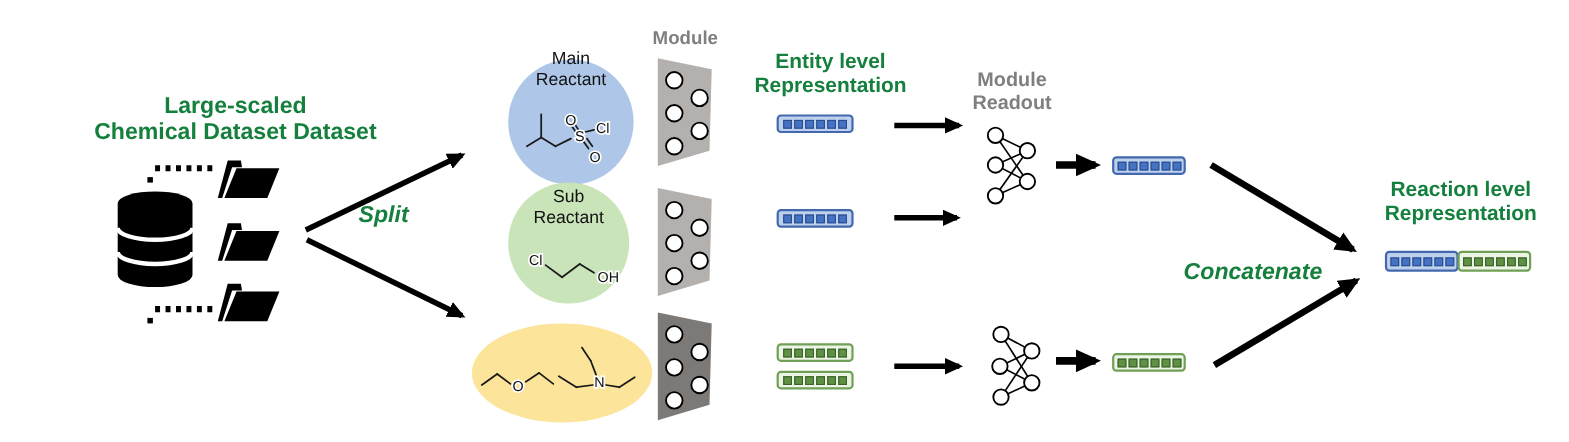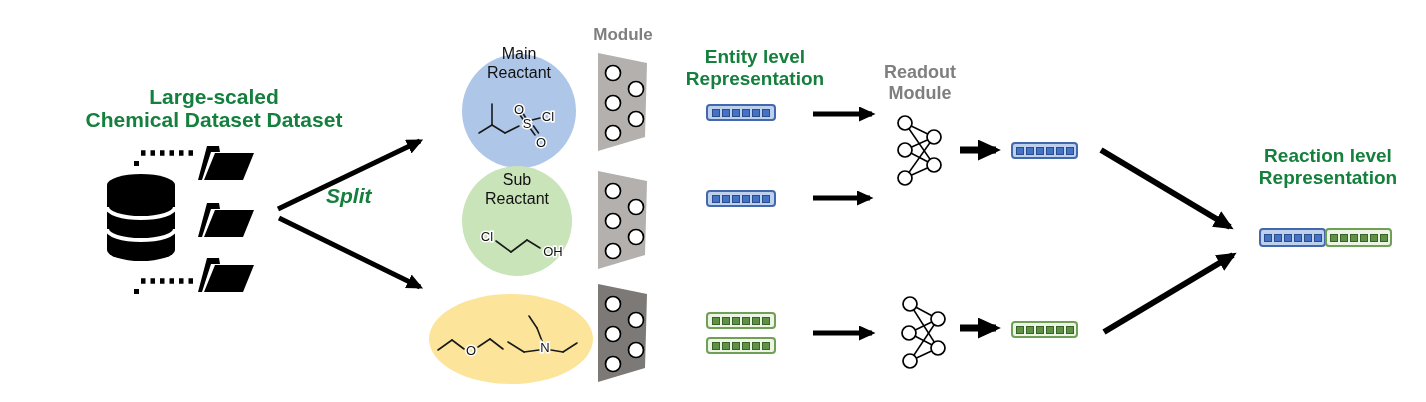--- a/index.html
+++ b/index.html
@@ -195,26 +195,27 @@
     <div>Sub</div>
     <div>Reactant</div>
   </div>
 
   <div class="lbl big" style="left:670px;top:46px;width:170px;">
     <div>Entity level</div>
     <div>Representation</div>
   </div>
 
   <div class="lbl mid gray" style="left:858px;top:62px;width:124px;">
+    <div>Module</div>
     <div>Readout</div>
-    <div>Module</div>
-  </div>
-
-
-  <div class="lbl big" style="left:1240px;top:145px;width:176px;">
+  </div>
+
+  <div class="lbl ital" style="left:1076px;top:236px;">Concatenate</div>
+
+  <div class="lbl big" style="left:1240px;top:162px;width:176px;">
     <div>Reaction level</div>
     <div>Representation</div>
   </div>
 
   <div class="vec blue" style="left:706px;top:104px;width:70px;height:17px;">
       <span class="seg"></span>
       <span class="seg"></span>
       <span class="seg"></span>
       <span class="seg"></span>
       <span class="seg"></span>

